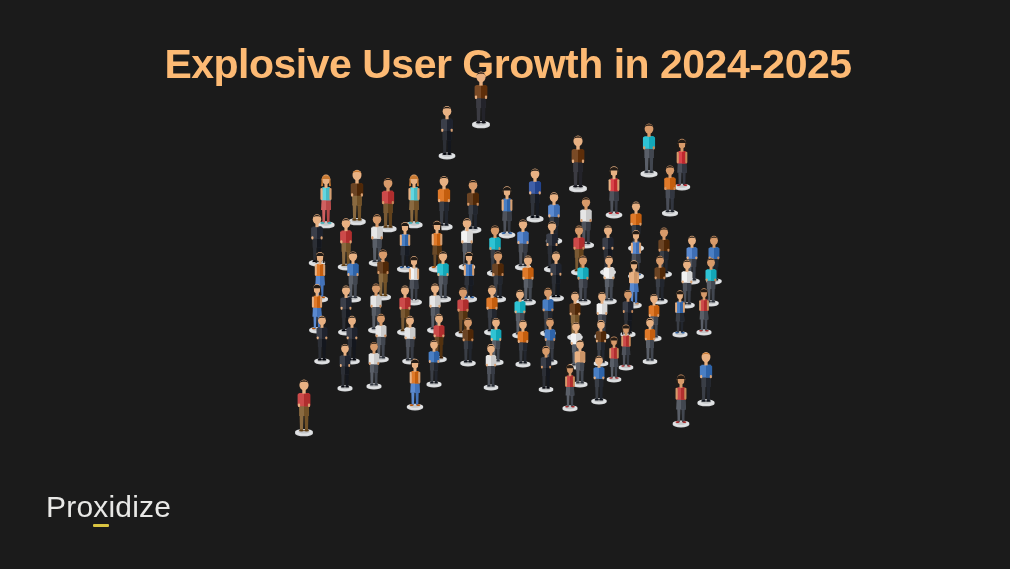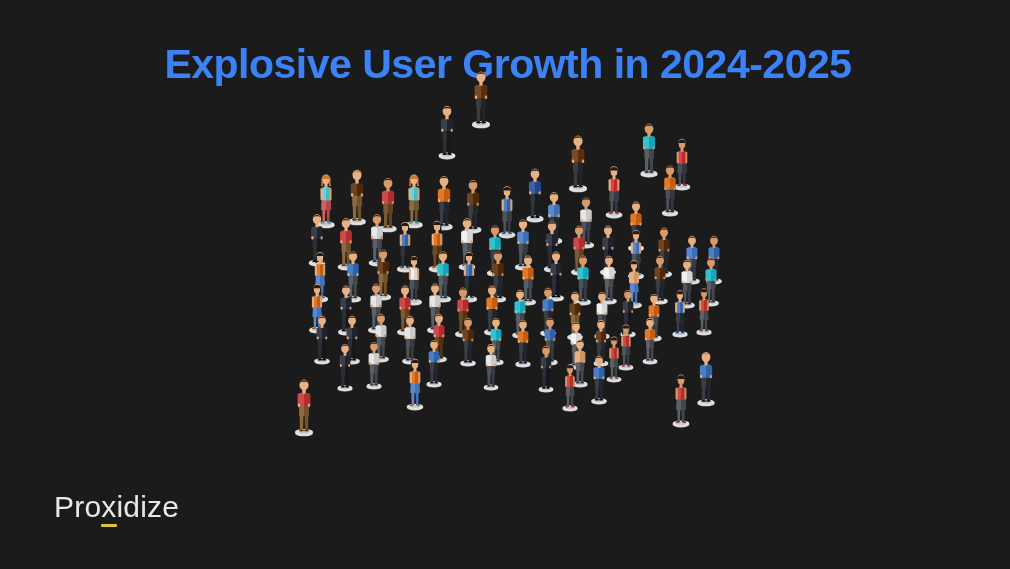--- a/index.html
+++ b/index.html
@@ -36,21 +36,21 @@
     width:1010px; height:569px;
   }
   .person {
     position:absolute;
     transform-origin:50% 100%;
   }
   .person svg { display:block; overflow:visible; }
   
   #logo {
     position:absolute;
-    left:54px; top:492px;
+    left:46px; top:492px;
     display:flex;
   }
   #logo-text {
     color:#e8e8e6;
     font-size:30px;
     font-weight:normal;
     letter-spacing:0.2px;
     line-height:1;
     font-family:"Liberation Sans", sans-serif;
     position:relative;
@@ -66,21 +66,21 @@
     bottom:-5px;
     height:3px;
     border-radius:1px;
   }
 </style>
 </head>
 <body>
 
 <div id="stage" style="background: rgb(27, 27, 27);">
 
-  <h1 id="title" style="color: #3b82f6; padding-left: 6px;">Explosive User Growth in 2024-2025</h1>
+  <h1 id="title" style="color: #fdba74; padding-left: 6px;">Explosive User Growth in 2024-2025</h1>
 
   <div id="crowd">
       <div class="person" style="left: 468px; top: 68px; transform: scale(1); z-index: 100;">
         <svg width="26" height="62" viewBox="0 0 26 62">
     <ellipse cx="13" cy="57.2" rx="9.0" ry="3.1" fill="#d6d8da"></ellipse>
     <ellipse cx="13" cy="56.0" rx="9.0" ry="3.1" fill="#e0e2e4"></ellipse>
     <ellipse cx="13" cy="55.6" rx="5.6" ry="1.9" fill="#c4c6c8"></ellipse>
 
       <path d="M8.6 38.5 L9.0 54.4 L12.0 54.4 L12.5 38.5 Z" fill="#3b3b42"></path>
       <path d="M13.5 38.5 L14.0 54.4 L17.0 54.4 L17.4 38.5 Z" fill="#23232a"></path>

